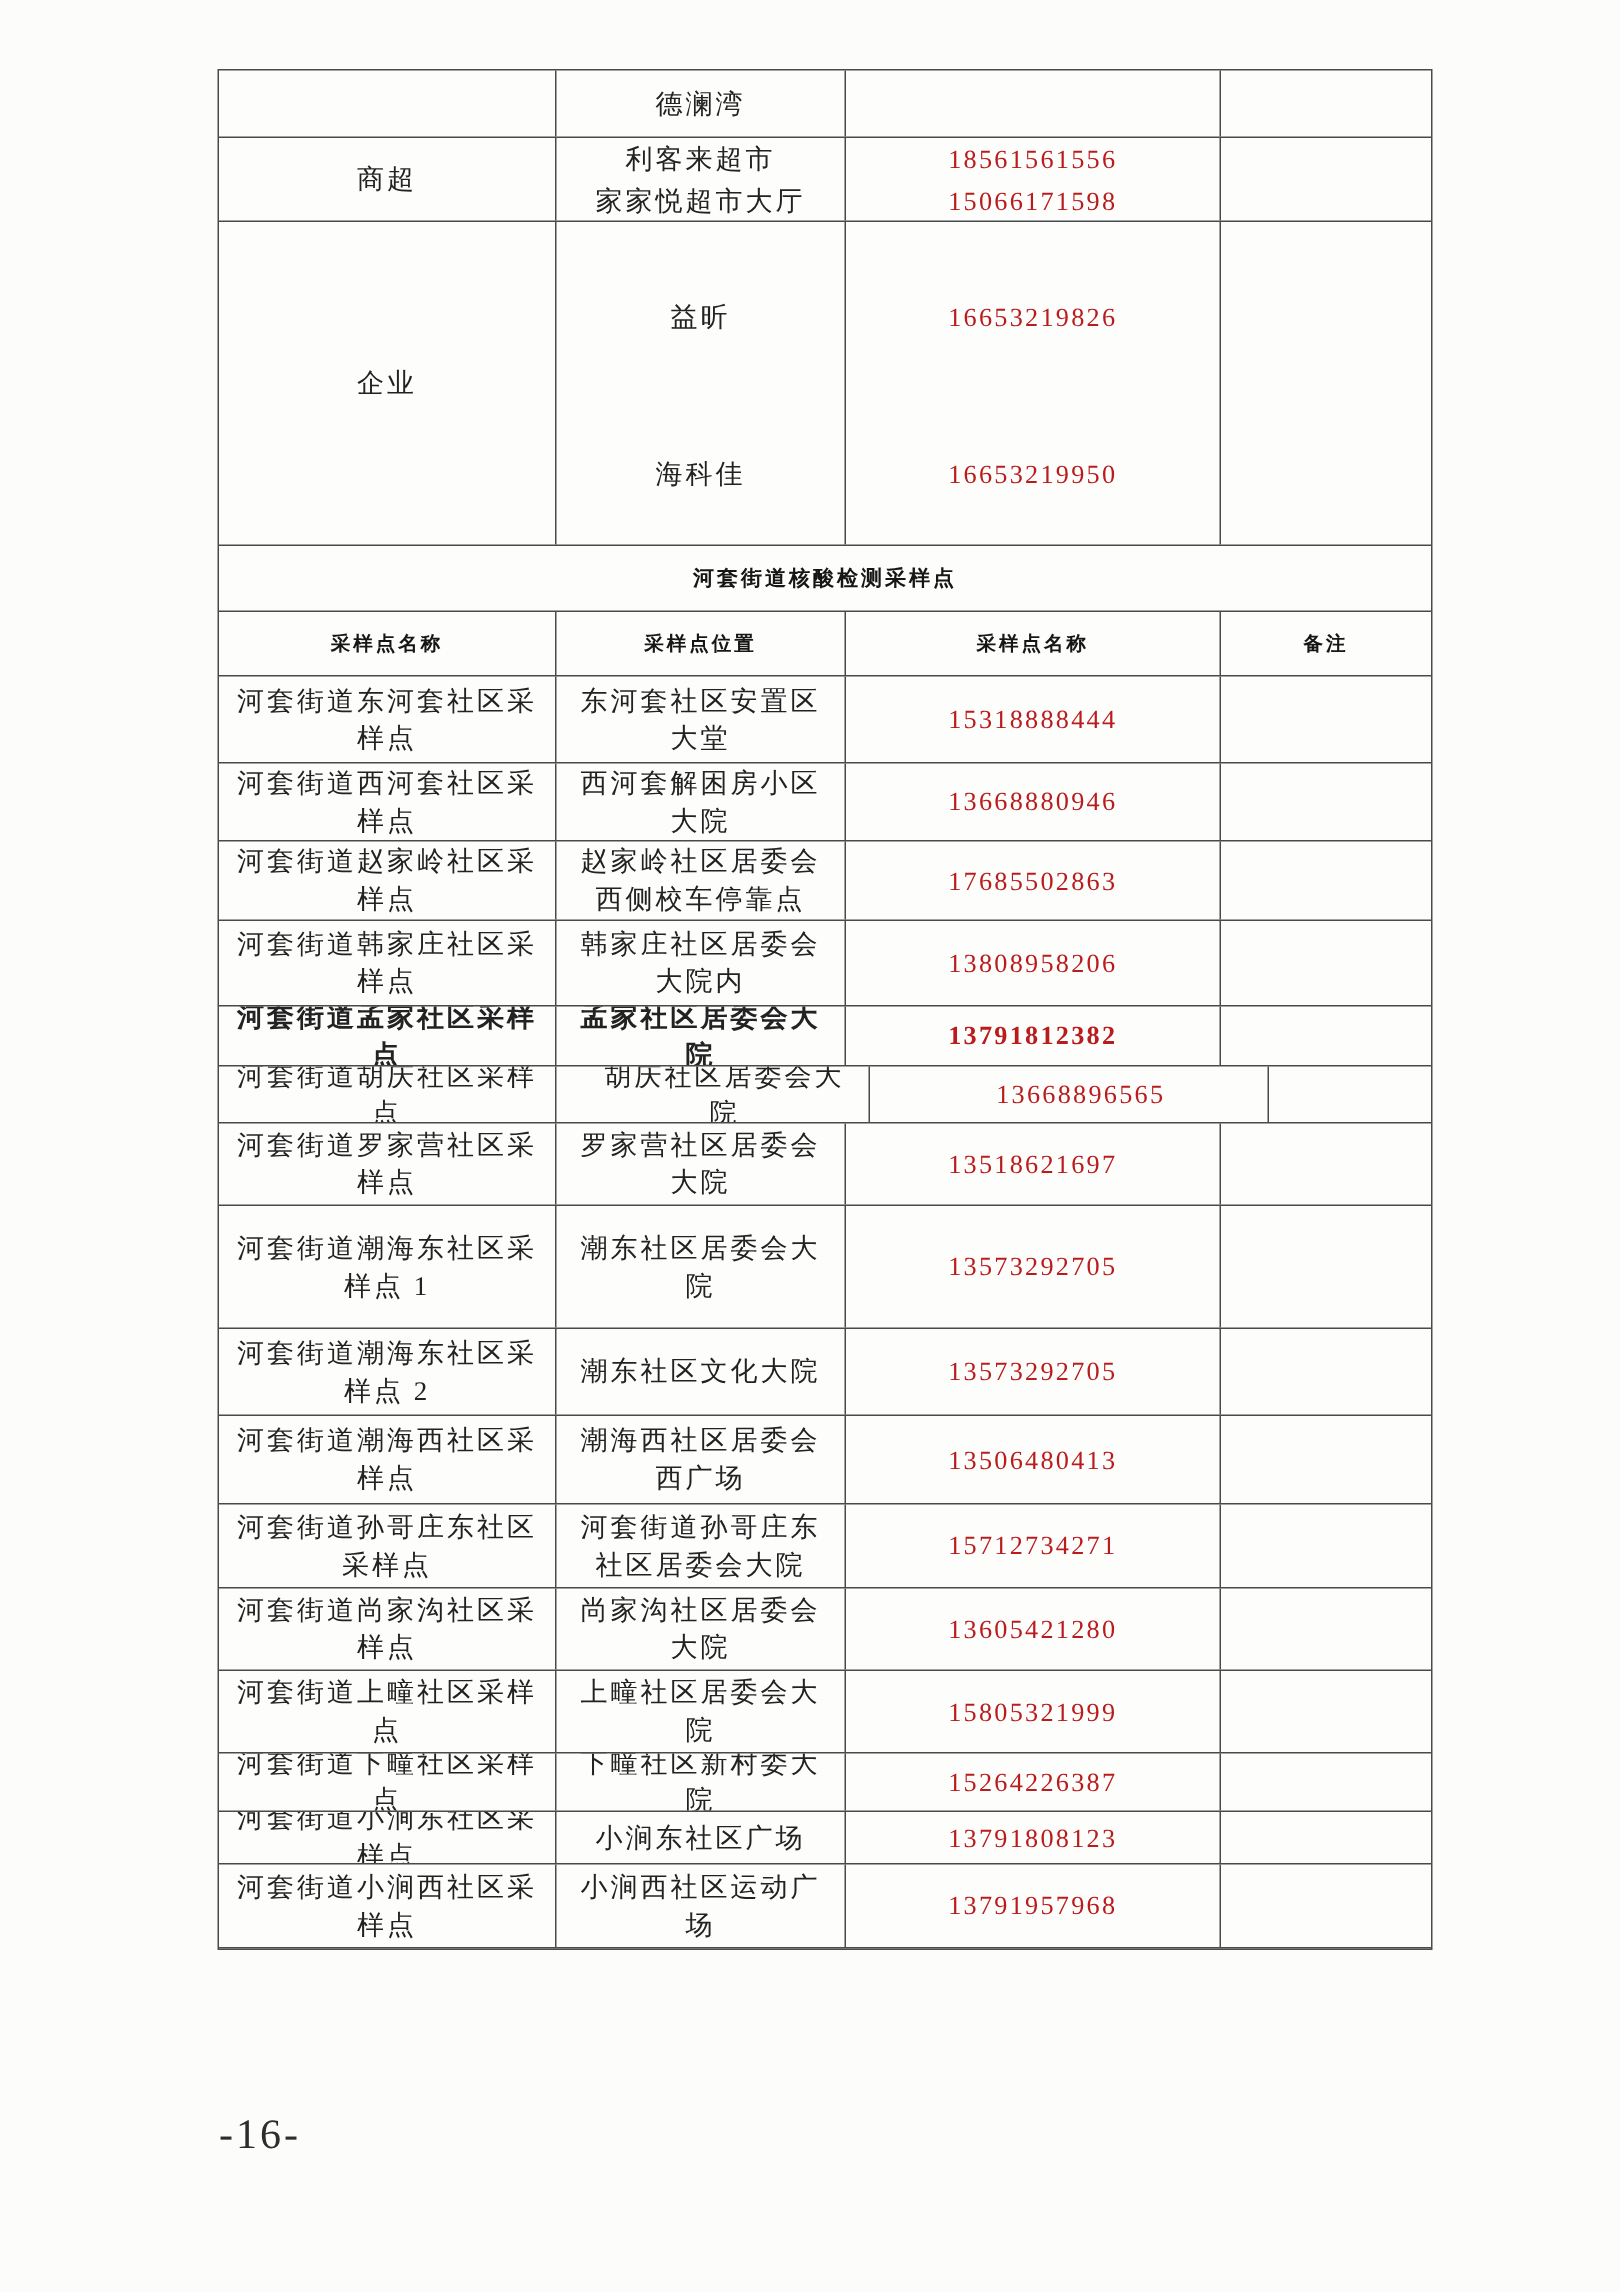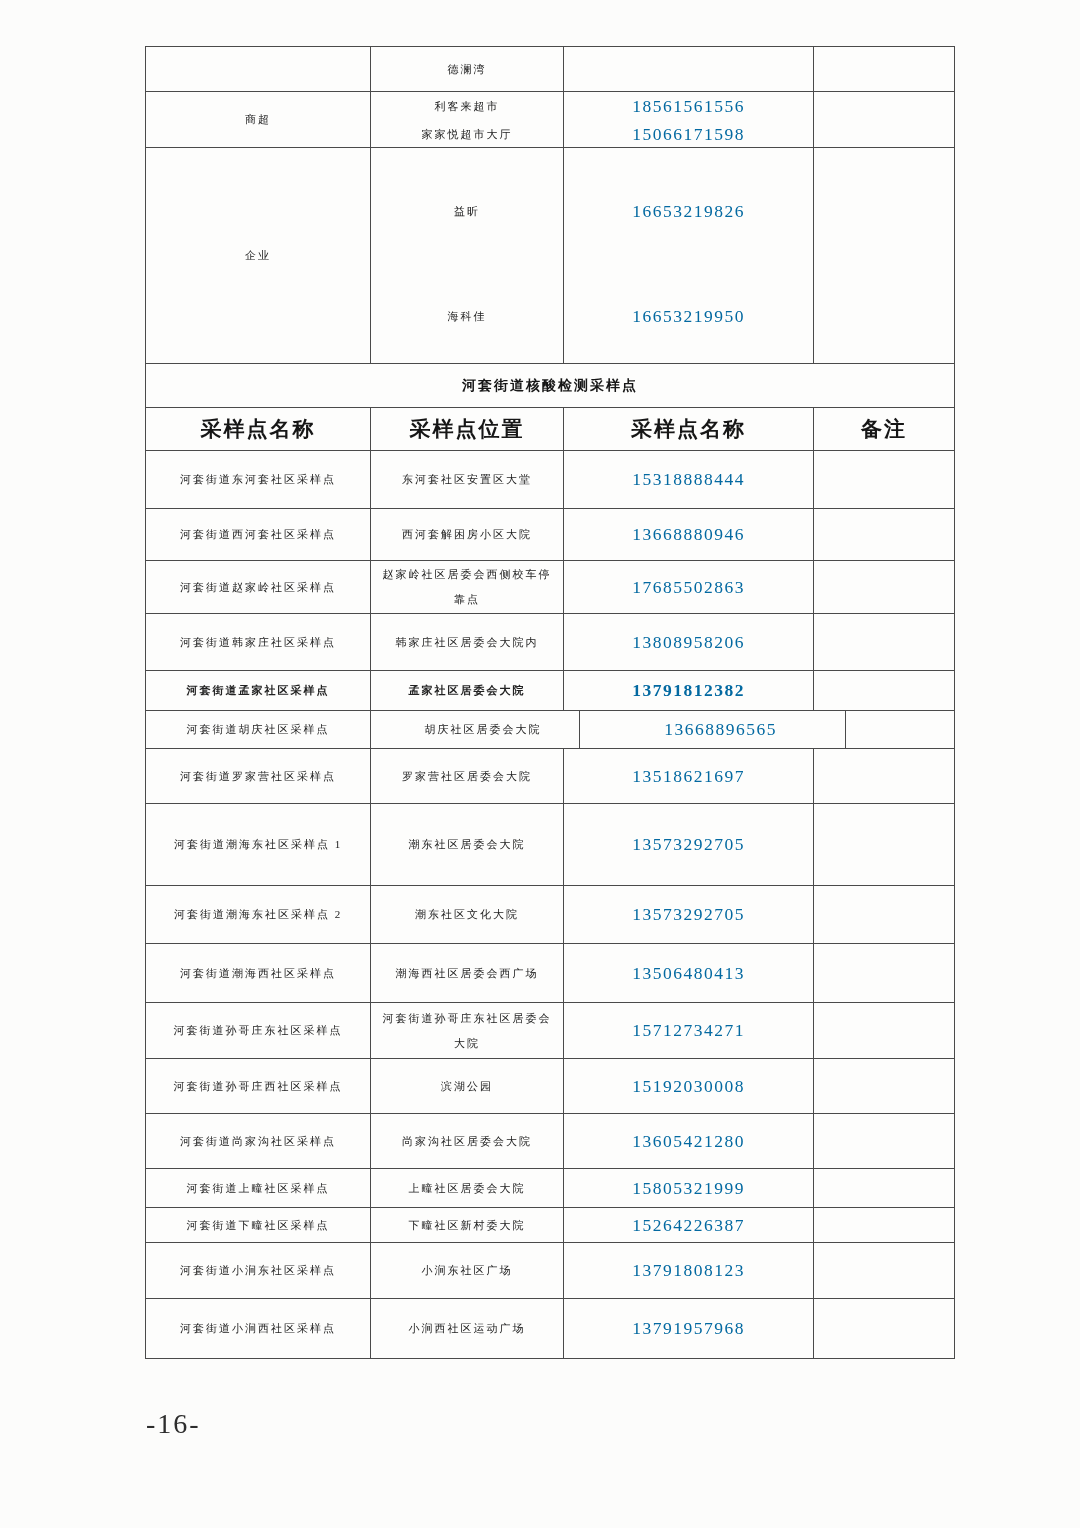--- a/index.html
+++ b/index.html
@@ -30,22 +30,22 @@
     text-align:center;
     overflow:hidden;
   }
   .cell:last-child { border-right:none; }
 
   .c1 { width:225px; padding:2px 8px; }
   .c2 { width:193px; padding:2px 10px; }
   .c3 { width:250px; padding:2px 8px; }
   .c4 { flex:1; padding:2px 6px; }
 
-  .cjk { font-size:11px; letter-spacing:2px; line-height:25px; color:#222; }
-  .num { font-size:17.5px; letter-spacing:1.5px; line-height:25px; color:#0369a1; }
+  .cjk { font-size:18px; letter-spacing:2px; line-height:25px; color:#222; }
+  .num { font-size:17.5px; letter-spacing:1.5px; line-height:25px; color:#b91c1c; }
 
   
   .row-a { height:45px; }
   .row-b { height:56px; }
   .row-c { height:216px; }
 
   .stack { display:flex; flex-direction:column; justify-content:center; }
   .stack .line { line-height:28px; }
 
   .spread { display:flex; flex-direction:column; align-items:stretch; justify-content:stretch; }
@@ -55,21 +55,21 @@
 
   
   .title-row {
     height:44px;
     display:flex; align-items:center; justify-content:center;
     font-weight:bold; font-size:14px; letter-spacing:2px;
     border-bottom:1px solid #4a4a4a;
     color:#161616;
   }
   .head-row { height:43px; }
-  .head-row .cell { font-weight:bold; font-size:21px; letter-spacing:2px; color:#161616; }
+  .head-row .cell { font-weight:bold; font-size:13px; letter-spacing:2px; color:#161616; }
 
   
   #rows .s-row:nth-child(1)  { height:58px; }
   #rows .s-row:nth-child(2)  { height:52px; }
   #rows .s-row:nth-child(3)  { height:53px; }
   #rows .s-row:nth-child(4)  { height:57px; }
   #rows .s-row:nth-child(5)  { height:40px;font-weight:bold; }
   #rows .s-row:nth-child(6)  { height:38px;gap:16px; }
   #rows .s-row:nth-child(7)  { height:55px; }
   #rows .s-row:nth-child(8)  { height:82px; }
@@ -210,26 +210,20 @@
     <div class="cell c4 cjk"></div>
   </div>
 
   <div class="t-row s-row">
     <div class="cell c1 cjk">河套街道孙哥庄东社区采样点</div>
     <div class="cell c2 cjk">河套街道孙哥庄东社区居委会大院</div>
     <div class="cell c3 num">15712734271</div>
     <div class="cell c4 cjk"></div>
   </div>
 
-  <div class="t-row s-row">
-    <div class="cell c1 cjk">河套街道孙哥庄西社区采样点</div>
-    <div class="cell c2 cjk">滨湖公园</div>
-    <div class="cell c3 num">15192030008</div>
-    <div class="cell c4 cjk"></div>
-  </div>
 
   <div class="t-row s-row">
     <div class="cell c1 cjk">河套街道尚家沟社区采样点</div>
     <div class="cell c2 cjk">尚家沟社区居委会大院</div>
     <div class="cell c3 num">13605421280</div>
     <div class="cell c4 cjk"></div>
   </div>
 
   <div class="t-row s-row">
     <div class="cell c1 cjk">河套街道上疃社区采样点</div>

